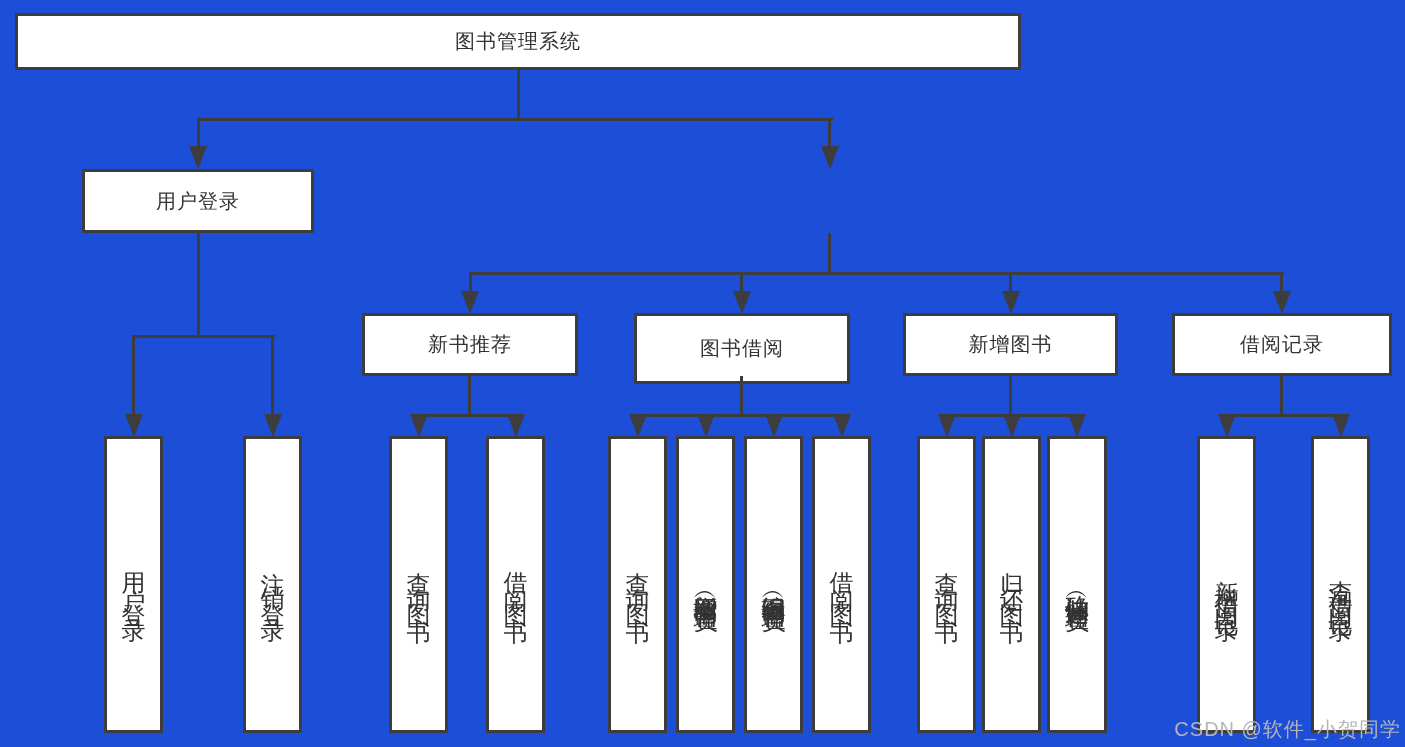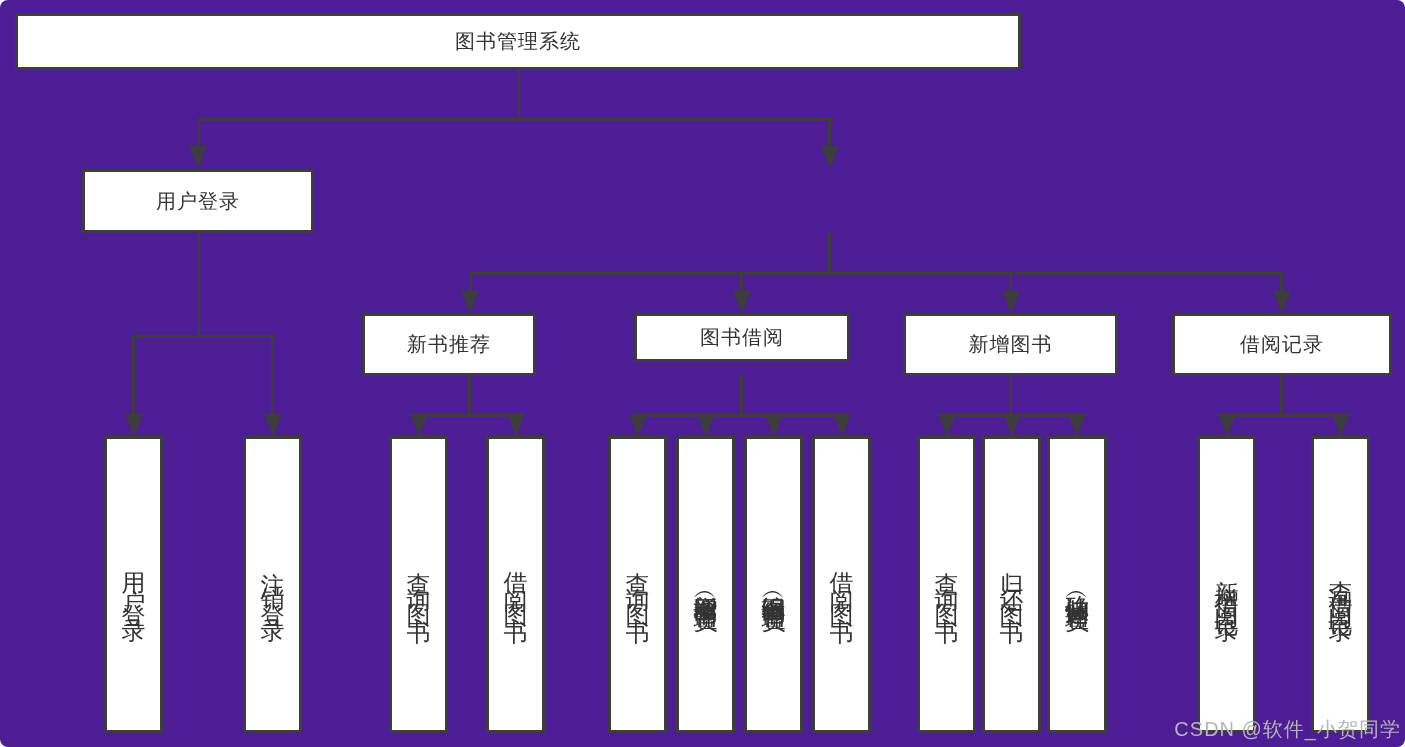--- a/index.html
+++ b/index.html
@@ -1,20 +1,20 @@
 <!DOCTYPE html>
 <html><head>
 <meta charset="utf-8">
 <style>
   html,body{margin:0;padding:0;}
   body{
     width:1405px;height:747px;background:#ffffff;overflow:hidden;
     font-family:"Liberation Sans",sans-serif;
   }
-  .canvas{position:relative;width:1405px;height:747px;background:#4c1d95;border-radius:8px;}
+  .canvas{position:relative;width:1405px;height:747px;background:#1d4ed8;}
   .box{
     position:absolute;box-sizing:border-box;
     border:3px solid #3d3d3d;background:#ffffff;
     display:flex;align-items:center;justify-content:center;
   }
   .htext{font-size:20px;color:#333333;letter-spacing:1px;white-space:nowrap;}
   .vtext{
     writing-mode:vertical-rl;text-orientation:mixed;
     font-size:24px;color:#333333;line-height:1;white-space:nowrap;
   }
@@ -60,24 +60,24 @@
   <div class="line" style="left:469px;top:272px;width:815px;height:3px;"></div>
   <div class="line" style="left:469px;top:272px;width:3px;height:20px;"></div>
   <div class="arrow" style="left:461px;top:291px;"></div>
   <div class="line" style="left:740px;top:272px;width:3px;height:20px;"></div>
   <div class="arrow" style="left:733px;top:291px;"></div>
   <div class="line" style="left:1009px;top:272px;width:3px;height:20px;"></div>
   <div class="arrow" style="left:1002px;top:291px;"></div>
   <div class="line" style="left:1280px;top:272px;width:3px;height:20px;"></div>
   <div class="arrow" style="left:1273px;top:291px;"></div>
 
-  <div class="box" style="left:362px;top:313px;width:174px;height:63px;">
+  <div class="box" style="left:362px;top:313px;width:216px;height:63px;">
     <span class="htext">新书推荐</span>
   </div>
-  <div class="box" style="left:634px;top:313px;width:216px;height:49px;">
+  <div class="box" style="left:634px;top:313px;width:216px;height:71px;">
     <span class="htext">图书借阅</span>
   </div>
   <div class="box" style="left:903px;top:313px;width:215px;height:63px;">
     <span class="htext">新增图书</span>
   </div>
   <div class="box" style="left:1172px;top:313px;width:220px;height:63px;">
     <span class="htext">借阅记录</span>
   </div>
 
   <div class="line" style="left:468px;top:376px;width:3px;height:40px;"></div>

